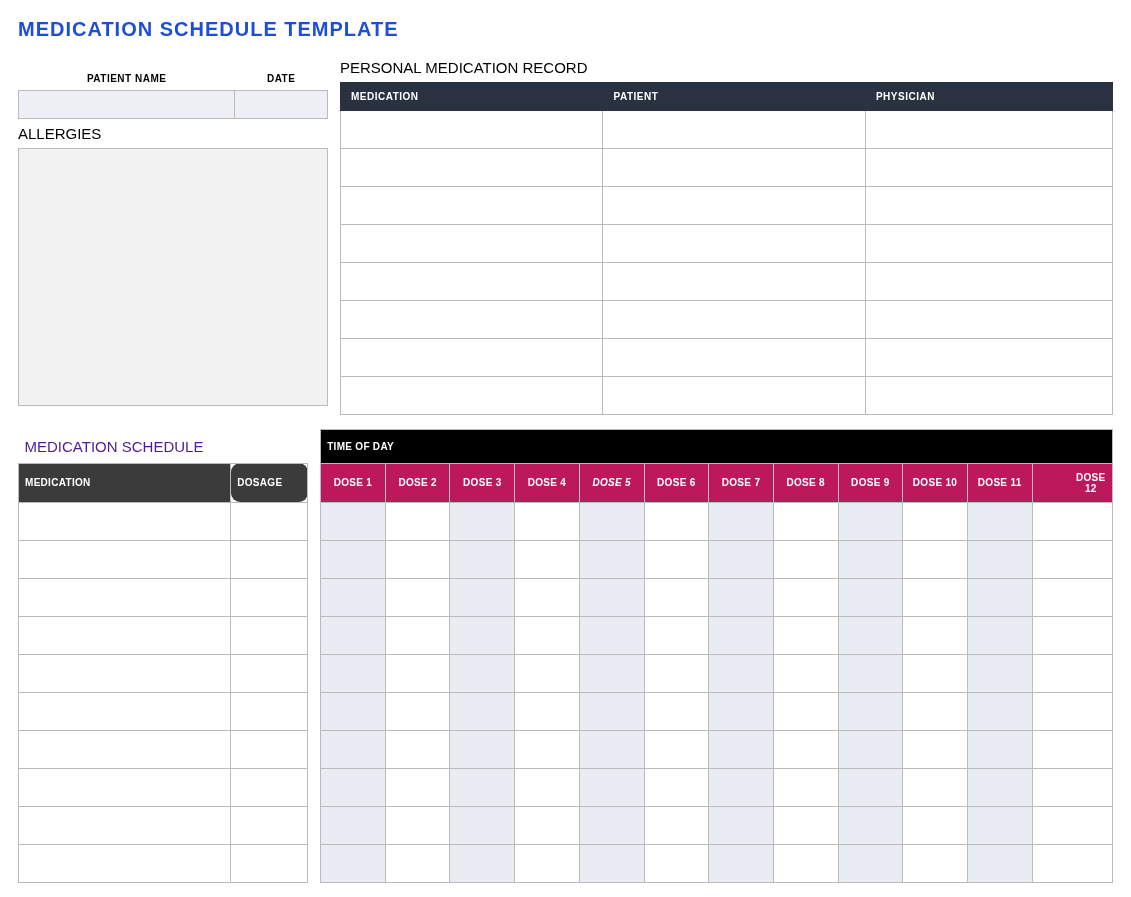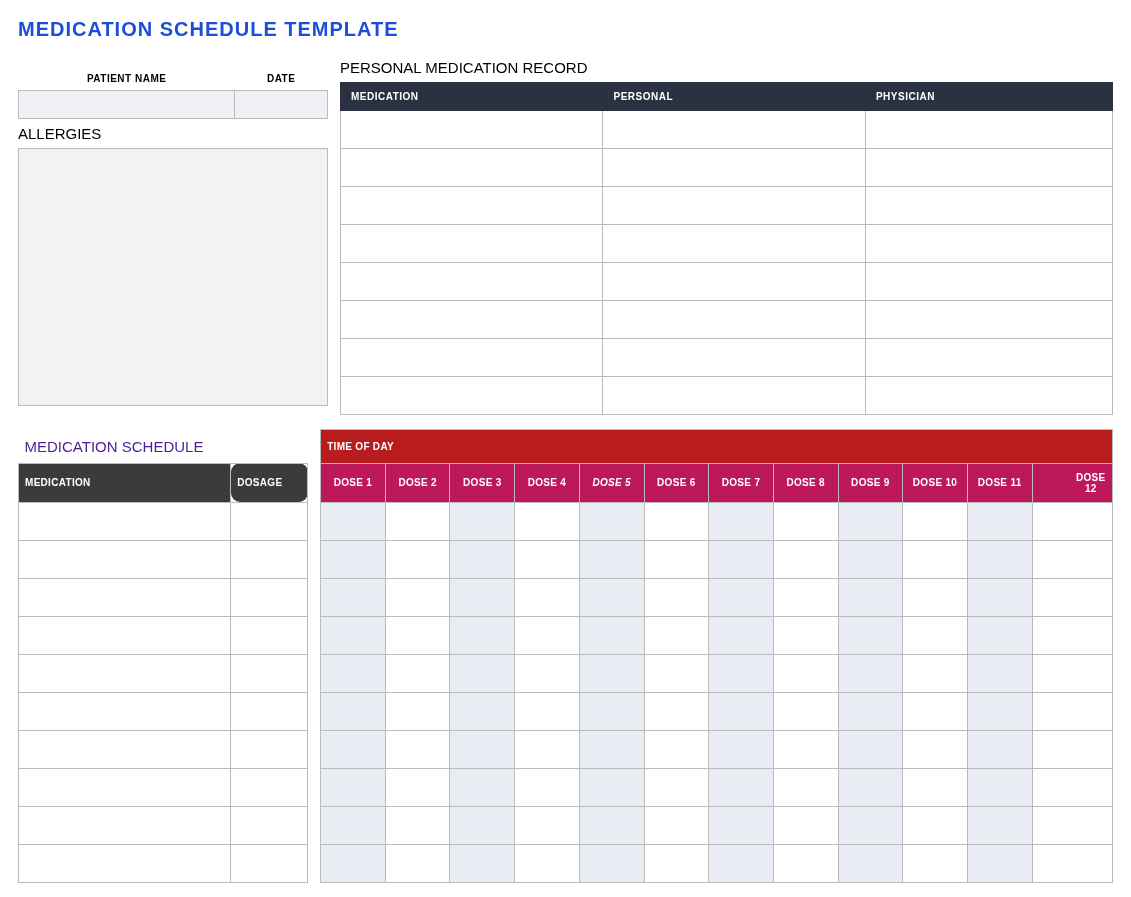--- a/index.html
+++ b/index.html
@@ -103,21 +103,21 @@
     padding: 8px 6px;
     text-align: left;
   }
   .sched-table td {
     height: 38px;
     background: #fff;
   }
   .hdr-dark1 { background: #3b3b3b; }
   .hdr-mid  { background: #be185d; text-align: center !important; }
   .time-of-day-hdr {
-    background: #b91c1c;
+    background: #000000;
     color: #fff;
     text-align: center;
     font-size: 10px;
     font-weight: bold;
     letter-spacing: 0.5px;
     padding: 6px 0;
   }
   .sched-label-cell {
     border: none !important;
     background: #fff;
@@ -154,21 +154,21 @@
     <div class="section-label">ALLERGIES</div>
     <div class="allergies-box"></div>
   </div>
 
   <div class="right-col">
     <div class="section-label tight">PERSONAL MEDICATION RECORD</div>
     <table class="rec-table">
       <thead>
         <tr>
           <th class="c-med">MEDICATION</th>
-          <th class="c-pharm">PERSONAL</th>
+          <th class="c-pharm">PATIENT</th>
           <th class="c-phys">PHYSICIAN</th>
         </tr>
       </thead>
       <tbody id="record-body">
           <tr>
             <td class="c-med"></td>
             <td class="c-pharm"></td>
             <td class="c-phys"></td>
           </tr>
           <tr>

